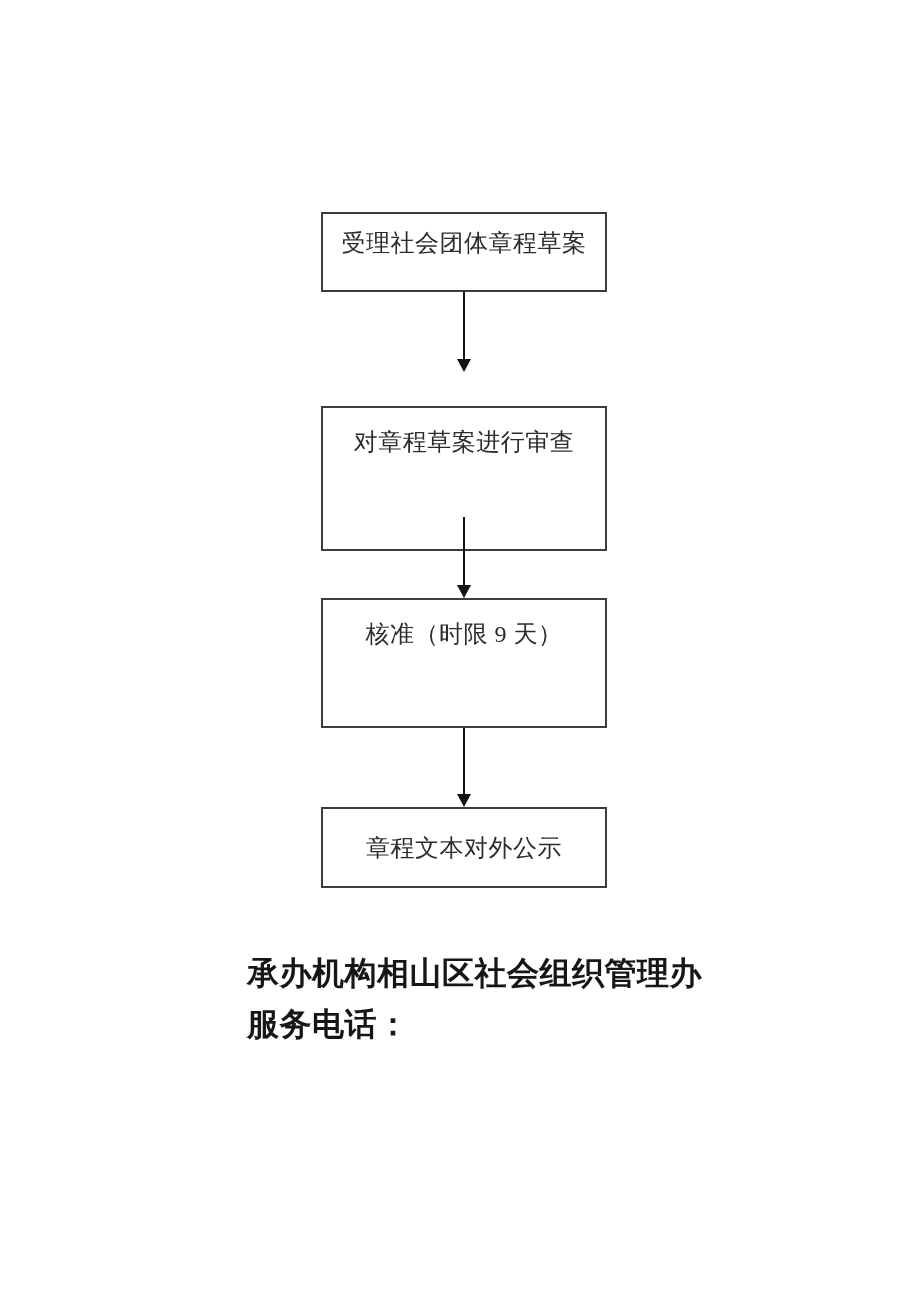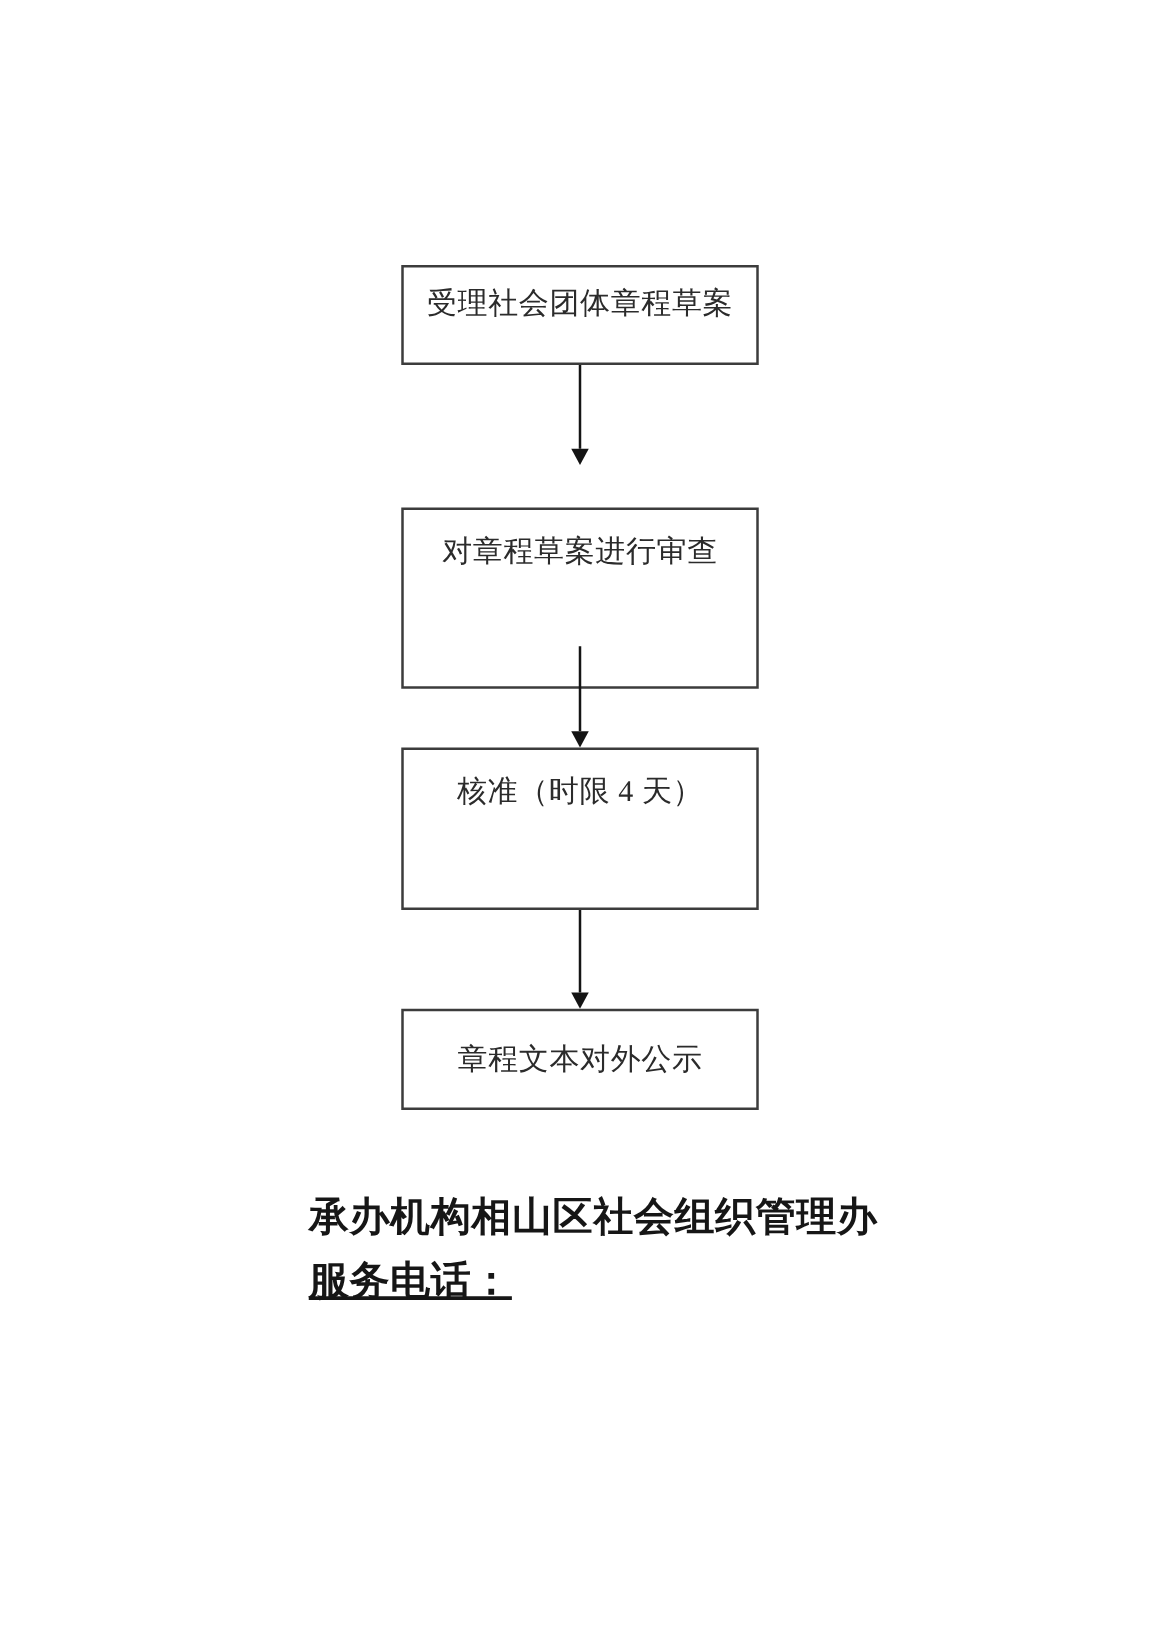--- a/index.html
+++ b/index.html
@@ -68,21 +68,21 @@
     left: 247px;
     font-family: "Liberation Sans", "DejaVu Sans", sans-serif;
     font-weight: 600;
     font-size: 32px;
     letter-spacing: 0.5px;
     color: var(--footer-ink, #161616);
     line-height: 1.1;
     white-space: nowrap;
   }
   .footer-line-0 { top: 956px; }
-  .footer-line-1 { top: 1007px; text-decoration: underline; }
+  .footer-line-1 { top: 1007px; }
 </style>
 </head>
 <body>
 
 <div class="page">
 
   <div>
 
     <div class="flow-box box-0">
       <span class="flow-label">受理社会团体章程草案</span>
@@ -96,21 +96,21 @@
     <div class="flow-box box-1">
       <span class="flow-label">对章程草案进行审查</span>
     </div>
 
     <div class="arrow arrow-1">
       <div class="arrow-line"></div>
       <div class="arrow-head"></div>
     </div>
 
     <div class="flow-box box-2">
-      <span class="flow-label">核准（时限 4 天）</span>
+      <span class="flow-label">核准（时限 9 天）</span>
     </div>
 
     <div class="arrow arrow-2">
       <div class="arrow-line"></div>
       <div class="arrow-head"></div>
     </div>
 
     <div class="flow-box box-3">
       <span class="flow-label">章程文本对外公示</span>
     </div>

